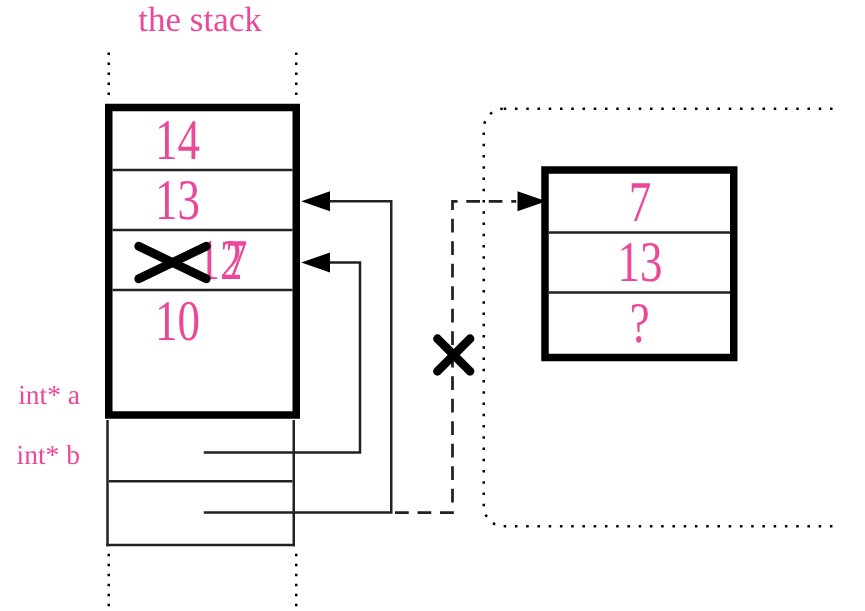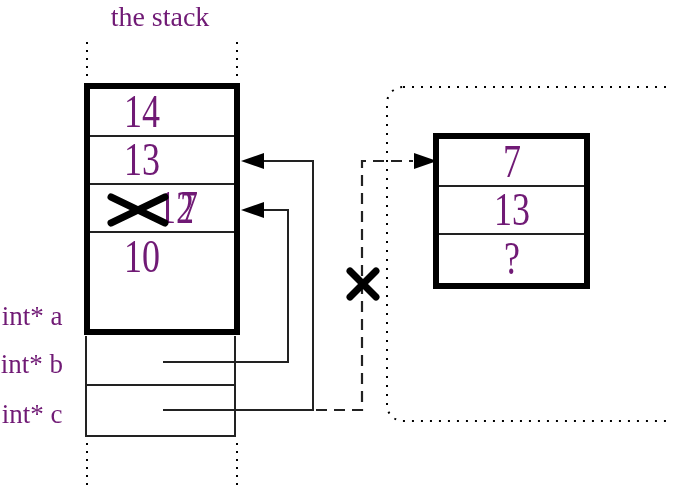--- a/index.html
+++ b/index.html
@@ -1,18 +1,18 @@
 <!DOCTYPE html>
 <html><head>
 <meta charset="utf-8">
 <style>
   html,body{margin:0;padding:0;background:#fff;}
   .canvas{
     position:relative;width:668px;height:489px;background:#ffffff;
-    font-family:"Liberation Serif","DejaVu Serif",serif;color:#701a75;overflow:hidden;
+    font-family:"Liberation Serif","DejaVu Serif",serif;color:#ec4899;overflow:hidden;
   }
   .title{position:absolute;top:1px;width:160px;text-align:center;font-size:28px;line-height:32px;}
   #stack-title{left:80px;}
   #heap-title{left:430px;}
 
   
   .stack-box{
     position:absolute;left:84px;top:83px;width:156px;height:252px;
     border:6px solid #000;box-sizing:border-box;
   }
@@ -32,22 +32,22 @@
 
   
   .ptr-rows{
     position:absolute;left:85px;top:336px;width:151px;height:101px;
     box-sizing:border-box;border:2px solid #222;border-top:none;
   }
   .ptr-rows .prow{height:50px;box-sizing:border-box;}
   .ptr-rows .prow:first-child{border-bottom:2px solid #222;}
 
   .ptr-label{
-    position:absolute;left:0;width:64px;text-align:center;white-space:nowrap;
-    font-size:27px;line-height:30px;
+    position:absolute;left:0;width:64px;text-align:right;white-space:nowrap;
+    font-size:22px;line-height:30px;
   }
   #label-a{top:301px;}
   #label-b{top:349px;}
   #label-c{top:399px;}
 
   
   .heap-box{
     position:absolute;left:433px;top:133px;width:157px;height:156px;
     border:6px solid #000;box-sizing:border-box;
   }
@@ -83,21 +83,20 @@
     </div>
   </div>
 
   <div class="ptr-rows">
     <div class="prow"></div>
     <div class="prow"></div>
   </div>
 
   <div class="ptr-label" id="label-a">int* a</div>
   <div class="ptr-label" id="label-b">int* b</div>
-  <div class="ptr-label" id="label-c">int* c</div>
 
   <div class="heap-box">
     <div class="cell">
       <span class="num">7</span>
     </div>
     <div class="cell">
       <span class="num">13</span>
     </div>
     <div class="cell">
       <span class="num">?</span>

